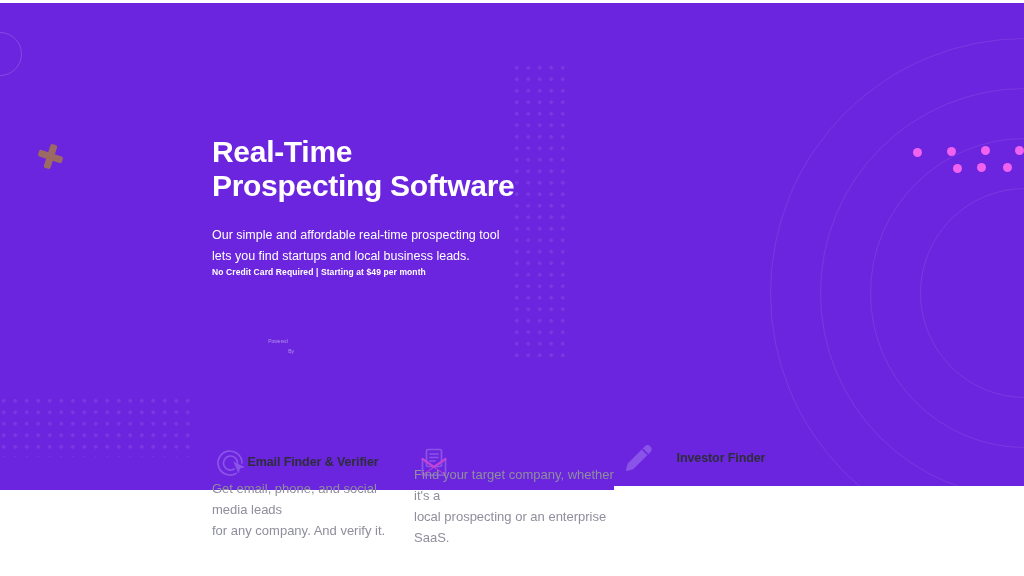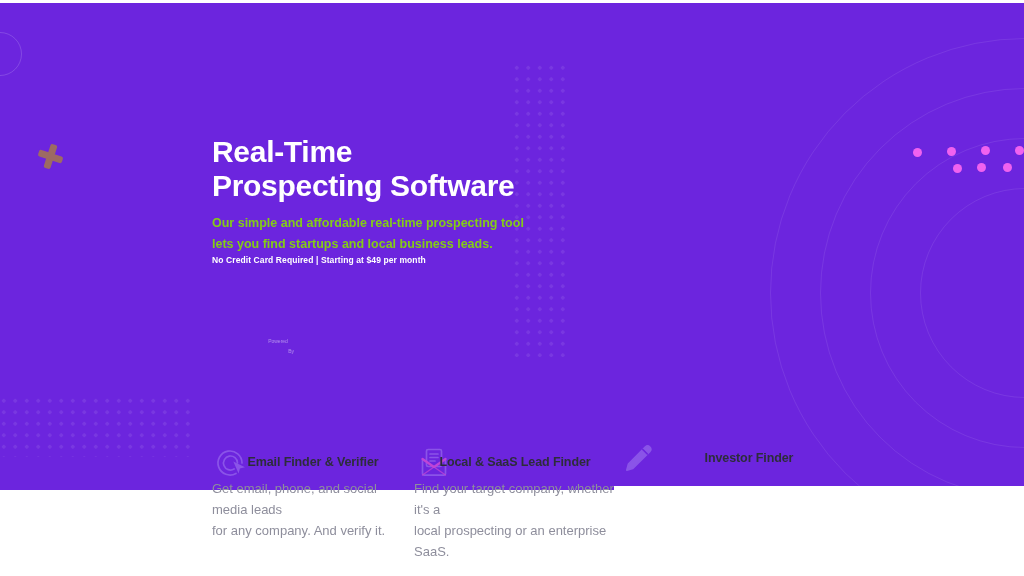--- a/index.html
+++ b/index.html
@@ -64,22 +64,22 @@
     background:#f062ef;
   }
 
   
   #hero-copy { position:absolute; left:212px; top:132px; width:340px; }
   #headline {
     font-size:30px; font-weight:bold; line-height:1.13; color:#ffffff;
     letter-spacing:-0.3px; white-space:pre-line;
   }
   #subhead {
-    margin-top:10px; font-size:12.5px; line-height:1.68;
-    color:#84cc16; white-space:pre-line;font-weight:bold;
+    margin-top:22px; font-size:12.5px; line-height:1.68;
+    color:#ffffff; white-space:pre-line;
   }
   #pricing-note {
     font-size:8.5px; font-weight:bold; color:#ffffff;
     letter-spacing:0.1px;
   }
   #powered {
     position:absolute; left:258px; top:334px; width:40px;
     font-size:5px; line-height:1.9; color:rgba(255,255,255,0.46);
     text-align:center;
   }
@@ -190,22 +190,21 @@
   <div id="white-band"></div>
   <div id="white-band-3"></div>
 
   <div class="card" style="left:212px; top:455px;">
     <div class="card-title">Email Finder &amp; Verifier</div>
     <div class="card-desc">Get email, phone, and social media leads
 for any company. And verify it.</div>
   </div>
 
   <div class="card" style="left:414px; top:455px;">
-    <div class="card-title">Local &amp; SaaS Lead Finder</div>
     <div class="card-desc">Find your target company, whether it's a
 local prospecting or an enterprise SaaS.</div>
   </div>
 
-  <div class="card" style="left:618px; top:451px; width:206px;margin-left:28px;">
+  <div class="card" style="left:618px; top:451px; width:206px;">
     <div class="card-title">Investor Finder</div>
   </div>
 
 </div>
 
 </body></html>

